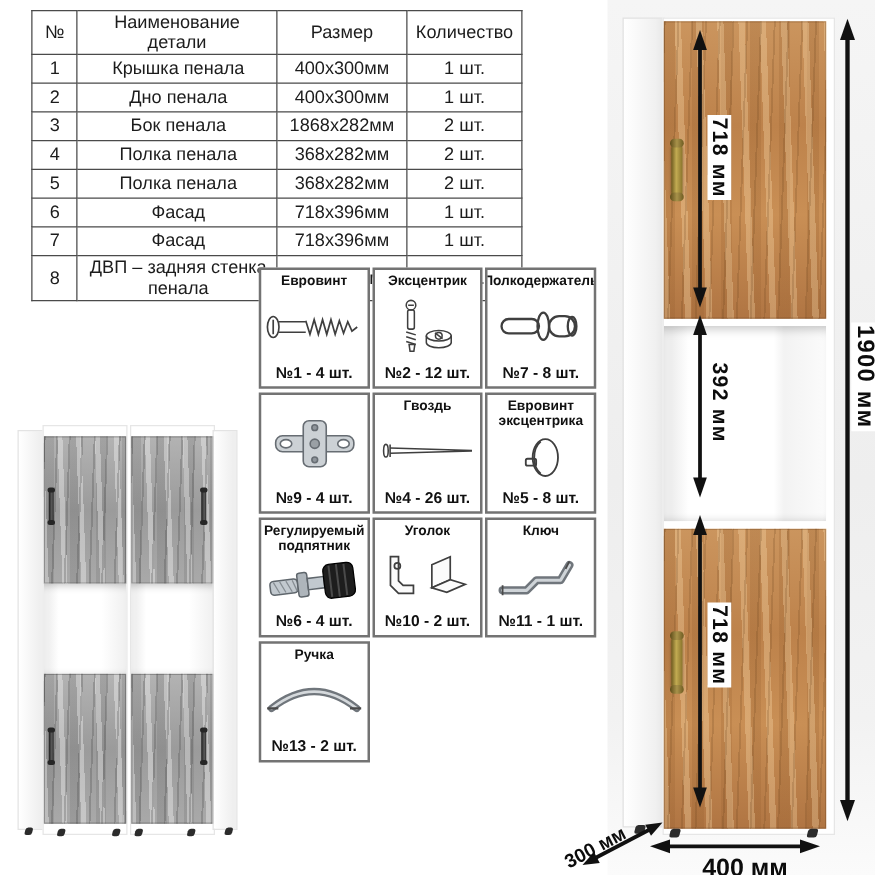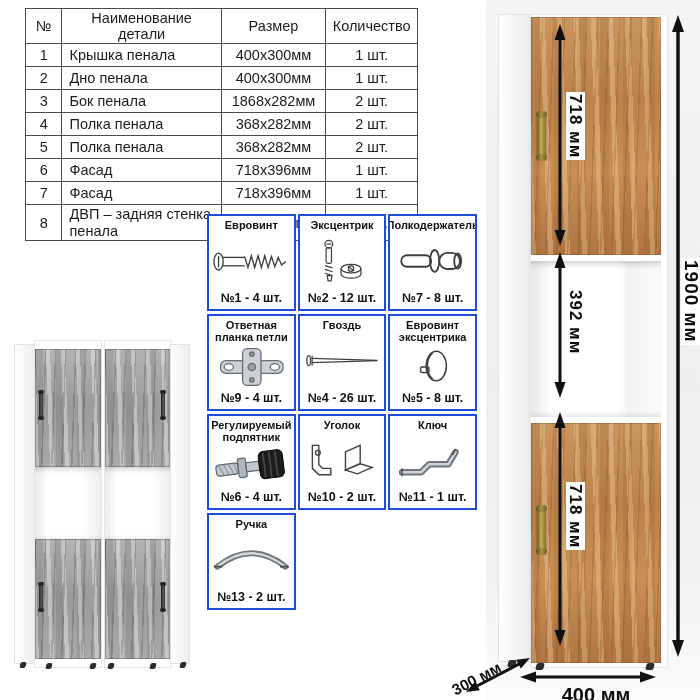--- a/index.html
+++ b/index.html
@@ -11,29 +11,29 @@
     background:linear-gradient(180deg,#f5f5f5 0%,#eeeeee 55%,#f2f2f2 82%,#fbfbfb 100%);}
 
   
   .parts-table{position:absolute;left:25px;top:8px;width:393px;border-collapse:collapse;
     font-size:14.5px;color:#1c1c1c;background:#fff;}
   .parts-table th,.parts-table td{border:1.6px solid #4a4a4a;padding:1px 5px;height:20px;
     text-align:center;font-weight:400;line-height:1.12;}
   .parts-table th{height:21px;}
   .parts-table td:nth-child(1){width:30px;}
   .parts-table td:nth-child(2),.parts-table th:nth-child(2){width:168px;}
-  .parts-table td:nth-child(2){text-align:left;padding-left:7px;}
+  .parts-table td:nth-child(2){text-align:center;padding-left:7px;}
   .parts-table td:nth-child(3),.parts-table th:nth-child(3){width:98px;}
   .parts-table td:nth-child(4),.parts-table th:nth-child(4){width:82px;}
 
   
   .hardware-grid{position:absolute;left:207px;top:214px;width:270px;height:396px;
     display:grid;grid-template-columns:repeat(3,1fr);grid-template-rows:repeat(4,1fr);
     gap:3px 2px;}
-  .hw-cell{border:2px solid #1d4ed8;background:#fff;display:flex;flex-direction:column;
+  .hw-cell{border:2px solid #737373;background:#fff;display:flex;flex-direction:column;
     align-items:center;justify-content:space-between;padding:3px 2px 4px 2px;overflow:hidden;}
   .hw-title{font-size:11px;font-weight:700;text-align:center;line-height:1.15;color:#111;}
   .hw-icon{flex:1;display:flex;align-items:center;justify-content:center;width:100%;}
   .hw-icon svg{max-width:82px;max-height:46px;}
   .hw-count{font-size:12.5px;font-weight:700;color:#111;white-space:nowrap;}
 
   
   .wood{background:
     repeating-linear-gradient(92deg, rgba(101,62,24,0.20) 0 1.5px, rgba(0,0,0,0) 1.5px 11px),
     repeating-linear-gradient(88deg, rgba(255,226,180,0.30) 0 5px, rgba(0,0,0,0) 5px 17px),
@@ -196,21 +196,20 @@
           <svg viewBox="0 0 70 26" fill="none" stroke="#3f3f3f" stroke-width="1.6">
             <rect x="8" y="8" width="26" height="10" rx="5"></rect>
             <ellipse cx="37" cy="13" rx="4" ry="9.5"></ellipse>
             <rect x="41" y="6" width="18" height="14" rx="7"></rect>
             <ellipse cx="57" cy="13" rx="3" ry="6.5"></ellipse>
           </svg>
         </div>
         <div class="hw-count">№7 - 8 шт.</div>
       </div>
       <div class="hw-cell">
-        <div class="hw-title">Ответная планка петли</div>
         <div class="hw-icon">
           <svg viewBox="0 0 80 50">
             <g fill="#ccd1d5" stroke="#676d73" stroke-width="1.4">
               <rect x="6" y="18" width="68" height="14" rx="6"></rect>
               <rect x="30" y="5" width="20" height="40" rx="5"></rect>
               <ellipse cx="15" cy="25" rx="5" ry="3.6" fill="#fff"></ellipse>
               <ellipse cx="65" cy="25" rx="5" ry="3.6" fill="#fff"></ellipse>
               <circle cx="40" cy="25" r="4" fill="#9aa0a5"></circle>
               <circle cx="40" cy="11" r="2.5" fill="#8f959b"></circle>
               <circle cx="40" cy="39" r="2.5" fill="#8f959b"></circle>

